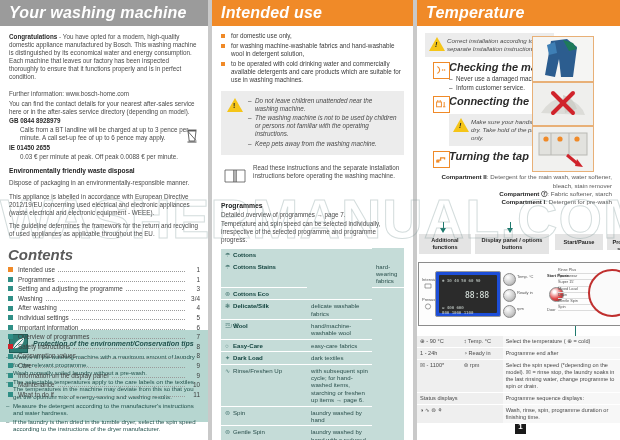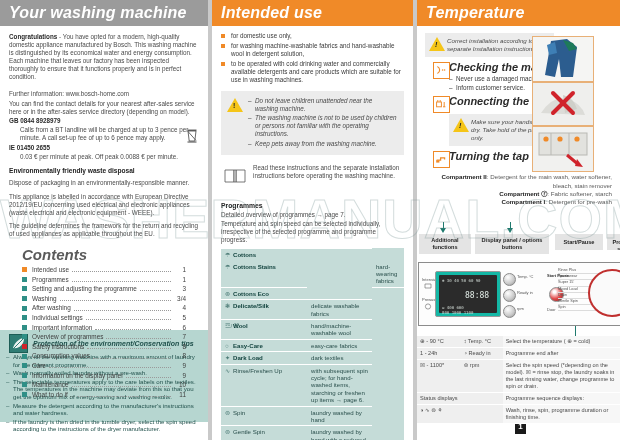--- a/index.html
+++ b/index.html
@@ -154,21 +154,21 @@
   .arrow-d{position:absolute;width:0;height:0;border-left:3px solid transparent;border-right:3px solid transparent;border-top:5px solid #1f7a6e;}
   .arrow-u{position:absolute;width:0;height:0;border-left:3px solid transparent;border-right:3px solid transparent;border-bottom:5px solid #1f7a6e;}
   .arrow-stem{position:absolute;width:1px;background:#1f7a6e;}
 
   .panel{
     position:absolute;left:1px;top:40px;width:201px;height:62px;
     border:1px solid #8c8c8c;background:#fdfdfd;
   }
   .disp{
     position:absolute;left:16px;top:8px;width:64px;height:44px;
-    background:#14b8a6;border:1px solid #9a9a9a;border-radius:2px;
+    background:#1d4ed8;border:1px solid #9a9a9a;border-radius:2px;
   }
   .disp-in{position:absolute;left:3px;top:3px;right:3px;bottom:3px;background:#2b2b2b;border-radius:1px;}
   .seg{position:absolute;color:#cfd8d3;font-size:4px;line-height:5px;font-family:"DejaVu Sans Mono", monospace;}
   .knob{
     position:absolute;width:11px;height:11px;border-radius:50%;
     background:radial-gradient(circle at 35% 30%,#fff,#c9c9c9 60%,#8f8f8f);
     border:1px solid #8a8a8a;
   }
   .knob.red{background:radial-gradient(circle at 35% 30%,#fff 10%,#e24b4b 55%,#8b1f1f);}
   .mini{position:absolute;font-size:4px;color:#555;line-height:5px;}
@@ -233,21 +233,21 @@
       <p>The guideline determines the framework for the return and recycling of used appliances as applicable throughout the EU.</p>
     </div>
 
     <svg class="weee" viewBox="0 0 12 15">
       <path d="M2 3 h8 l-1.2 10 h-5.6 z" fill="none" stroke="#444" stroke-width=".8"></path>
       <rect x="1.5" y="1.6" width="9" height="1.2" fill="#444"></rect>
       <line x1="1.5" y1="14" x2="10.5" y2="14" stroke="#444" stroke-width="1"></line>
       <line x1="2" y1="3.5" x2="10" y2="12.5" stroke="#444" stroke-width=".8"></line>
     </svg>
 
-    <div style="position:relative;padding:0 22px;">
+    <div style="position:relative;padding:0 8px;">
       <div class="contents-title">Contents</div>
 
       <ul class="toc" id="toc">
           <li>
             <span class="sqi orange"></span>
             <span class="lbl">Intended use</span>
             <span class="dots"></span>
             <span class="pg">1</span>
           </li>
           <li>

